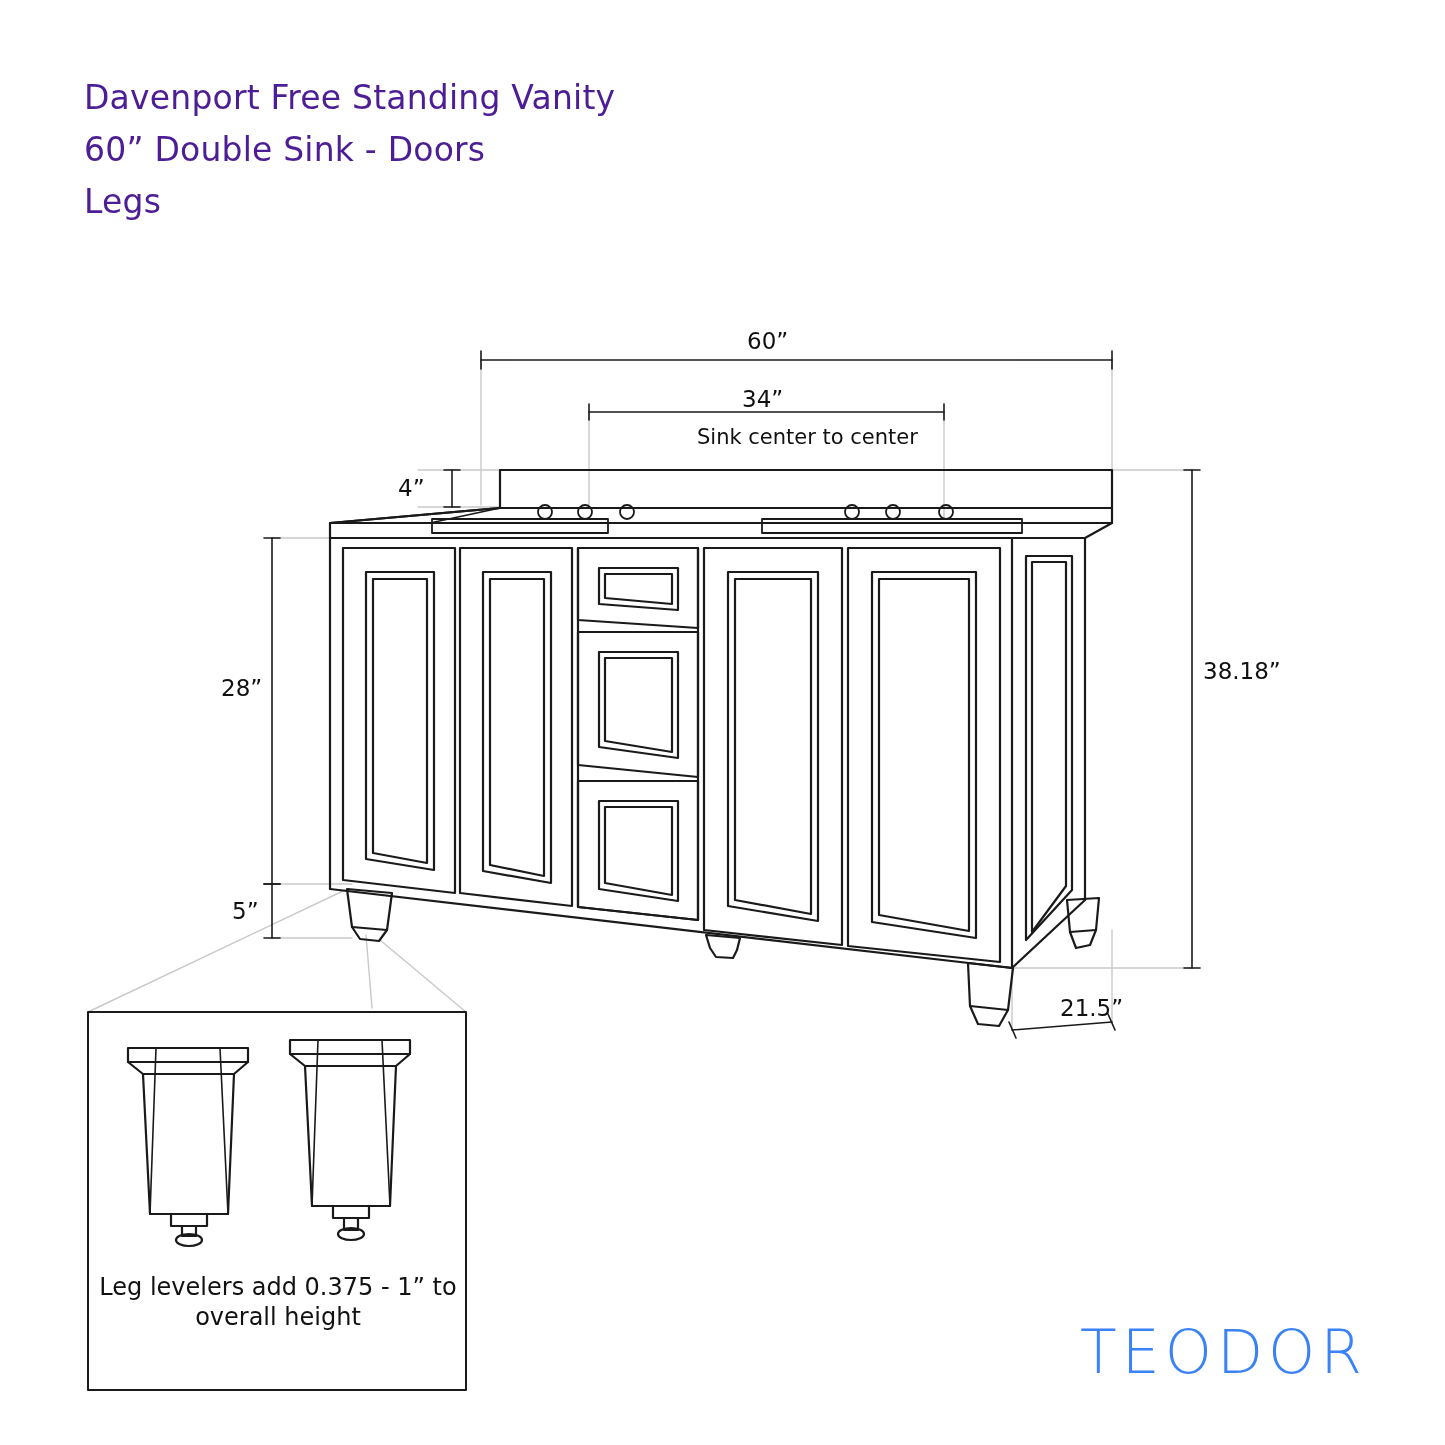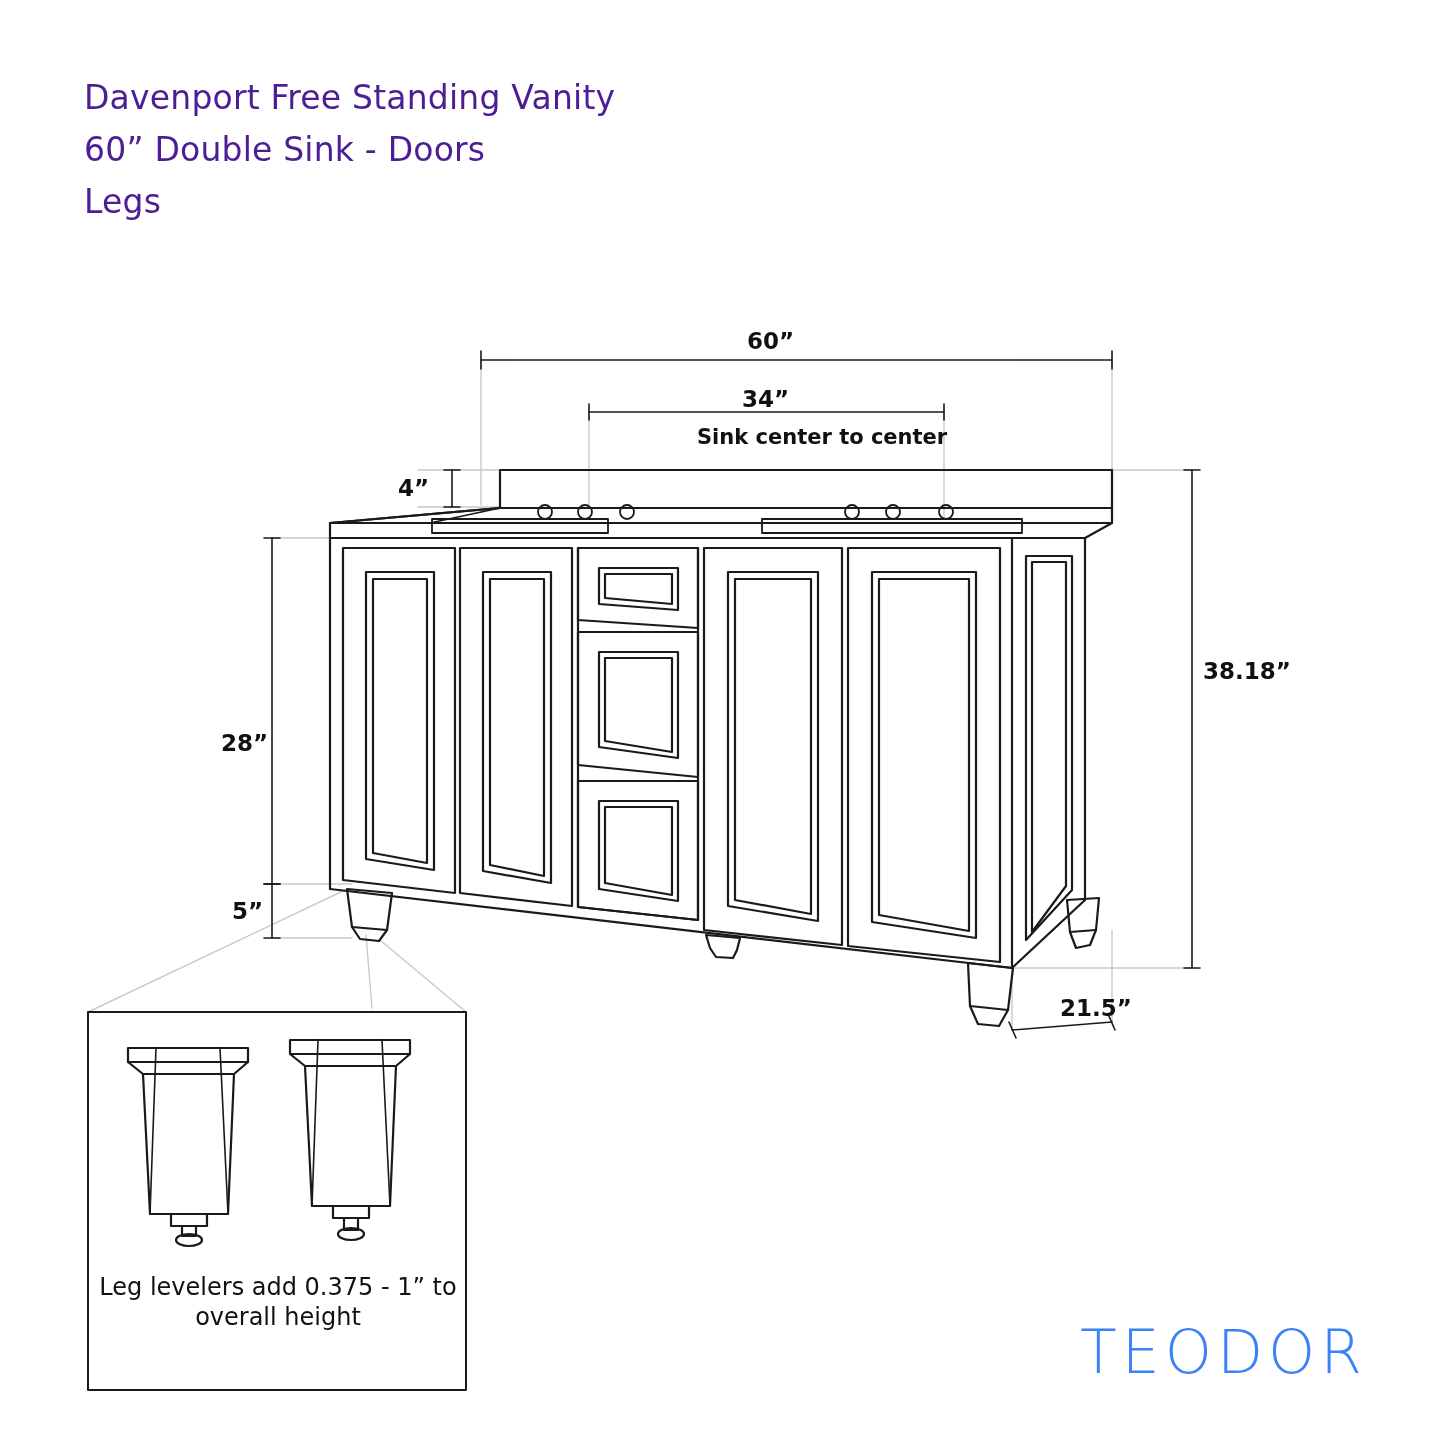--- a/index.html
+++ b/index.html
@@ -40,21 +40,20 @@
     left: 0;
     top: 0;
     width: 1445px;
     height: 1445px;
   }
   .dim-label {
     position: absolute;
     font-size: 23px;
     color: #111;
     white-space: nowrap;
-    font-weight: bold;
   }
   .dim-label.small {
     font-size: 21px;
   }
   .legbox-caption {
     position: absolute;
     left: 92px;
     top: 1272px;
     width: 372px;
     text-align: center;
@@ -289,21 +288,21 @@
 </svg>
 
 <div class="dim-label" style="left:747px; top:328px;">60”</div>
 
 <div class="dim-label" style="left:742px; top:386px;">34”</div>
 
 <div class="dim-label small" style="left:697px; top:425px;">Sink center to center</div>
 
 <div class="dim-label" style="left:398px; top:475px;">4”</div>
 
-<div class="dim-label" style="left:221px; top:730px;">28”</div>
+<div class="dim-label" style="left:221px; top:675px;">28”</div>
 
 <div class="dim-label" style="left:232px; top:898px;">5”</div>
 
 <div class="dim-label" style="left:1203px; top:658px;">38.18”</div>
 
 <div class="dim-label" style="left:1060px; top:995px;">21.5”</div>
 
 <div class="legbox-caption">
   <div>Leg levelers add 0.375 - 1” to</div>
   <div>overall height</div>

